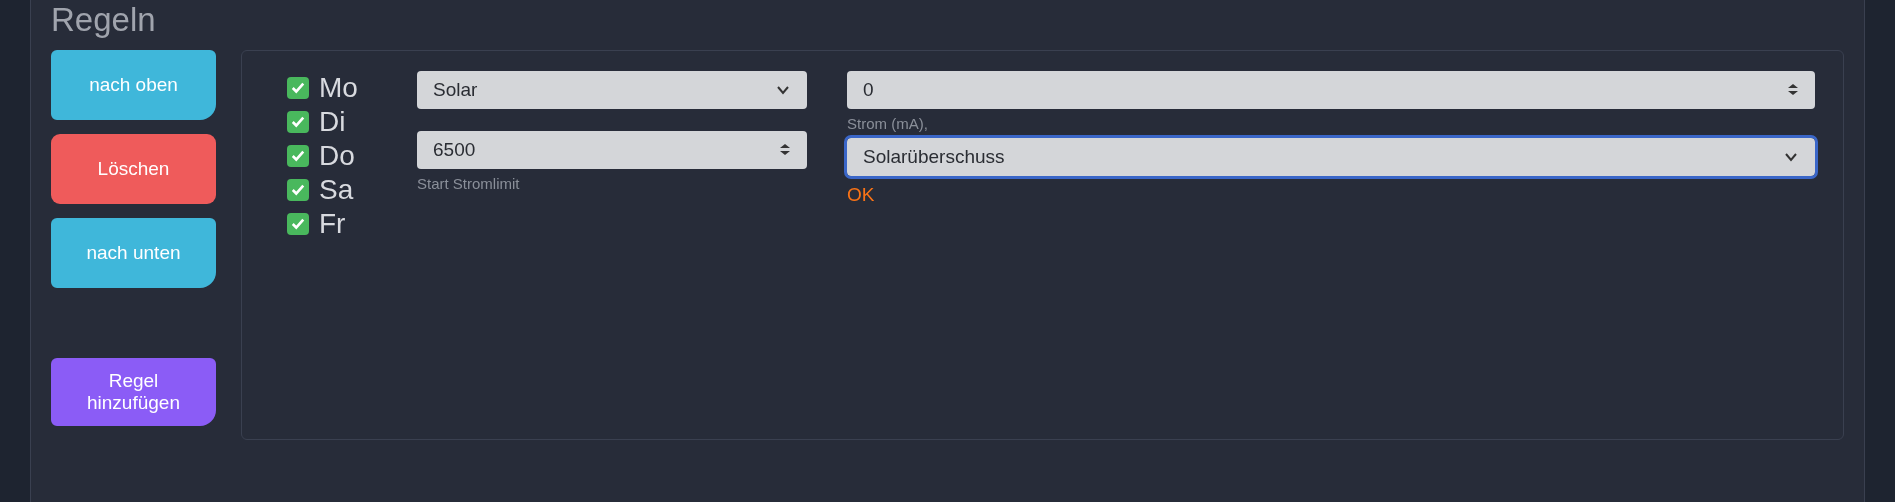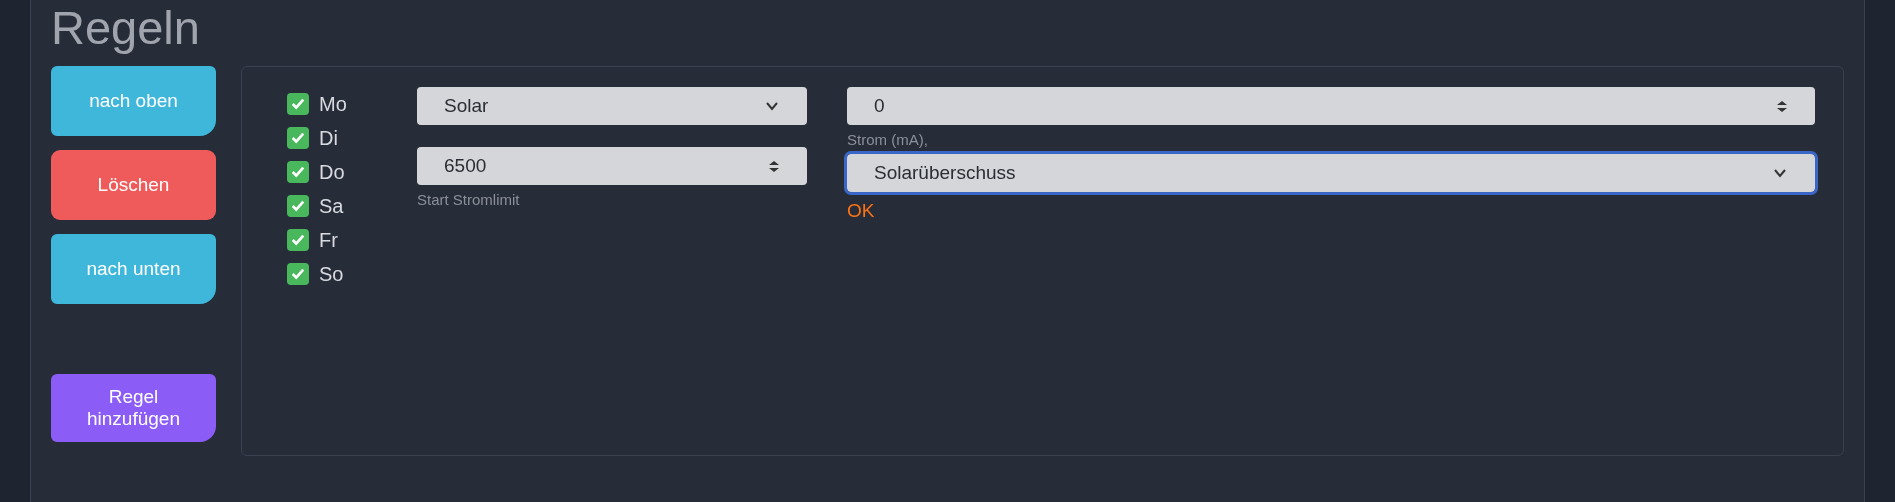--- a/index.html
+++ b/index.html
@@ -18,21 +18,21 @@
     padding: 0 30px;
   }
   .frame {
     border-left: 1px solid #3a4050;
     border-right: 1px solid #3a4050;
     height: 100%;
     padding: 0 20px 10px 20px;
     background: #272c39;
   }
   .title {
-    font-size: 47px;
+    font-size: 33px;
     font-weight: 300;
     color: #a0a4ad;
     margin: 0;
     padding: 0 0 10px 0;
     line-height: 1.2;
   }
   .columns { display: flex; }
   .sidebar {
     width: 190px;
     flex: 0 0 190px;
@@ -69,21 +69,21 @@
     padding: 20px 28px 30px 45px;
     display: flex;
     min-height: 270px;
   }
   .days { width: 130px; flex: 0 0 130px; }
   .day-row {
     display: flex;
     align-items: center;
     gap: 10px;
     height: 34px;
-    font-size: 20px;
+    font-size: 28px;
     color: #d8dadf;
   }
   .chk {
     width: 22px; height: 22px;
     background: #49b85d;
     border-radius: 4px;
     display: flex;
     align-items: center;
     justify-content: center;
     cursor: pointer;
@@ -93,21 +93,21 @@
   .col-right { flex: 1; }
   .field-select, .field-number {
     width: 100%;
     height: 38px;
     background: #d4d6d9;
     border: none;
     border-radius: 4px;
     display: flex;
     align-items: center;
     justify-content: space-between;
-    padding: 0 27px;
+    padding: 0 16px;
     color: #2a2d33;
     font-size: 19px;
     cursor: pointer;
     position: relative;
   }
   .field-select.active {
     outline: 3px solid #3a66c8;
     outline-offset: 0;
   }
   .chevron { width: 16px; height: 16px; }
@@ -183,28 +183,20 @@
               </span>
             <span>Sa</span>
           </div>
           <div class="day-row">
             <span class="chk">
                 <svg viewBox="0 0 16 16">
                   <polyline points="2,8 6,12 14,3"></polyline>
                 </svg>
               </span>
             <span>Fr</span>
-          </div>
-          <div class="day-row">
-            <span class="chk">
-                <svg viewBox="0 0 16 16">
-                  <polyline points="2,8 6,12 14,3"></polyline>
-                </svg>
-              </span>
-            <span>So</span>
           </div>
         </div>
 
         <div class="col-mid">
           <div class="field-select">
             <span>Solar</span>
             <svg class="chevron" viewBox="0 0 16 16" fill="none" stroke="#333" stroke-width="2">
                 <polyline points="3,5 8,11 13,5"></polyline>
               </svg>
           </div>

